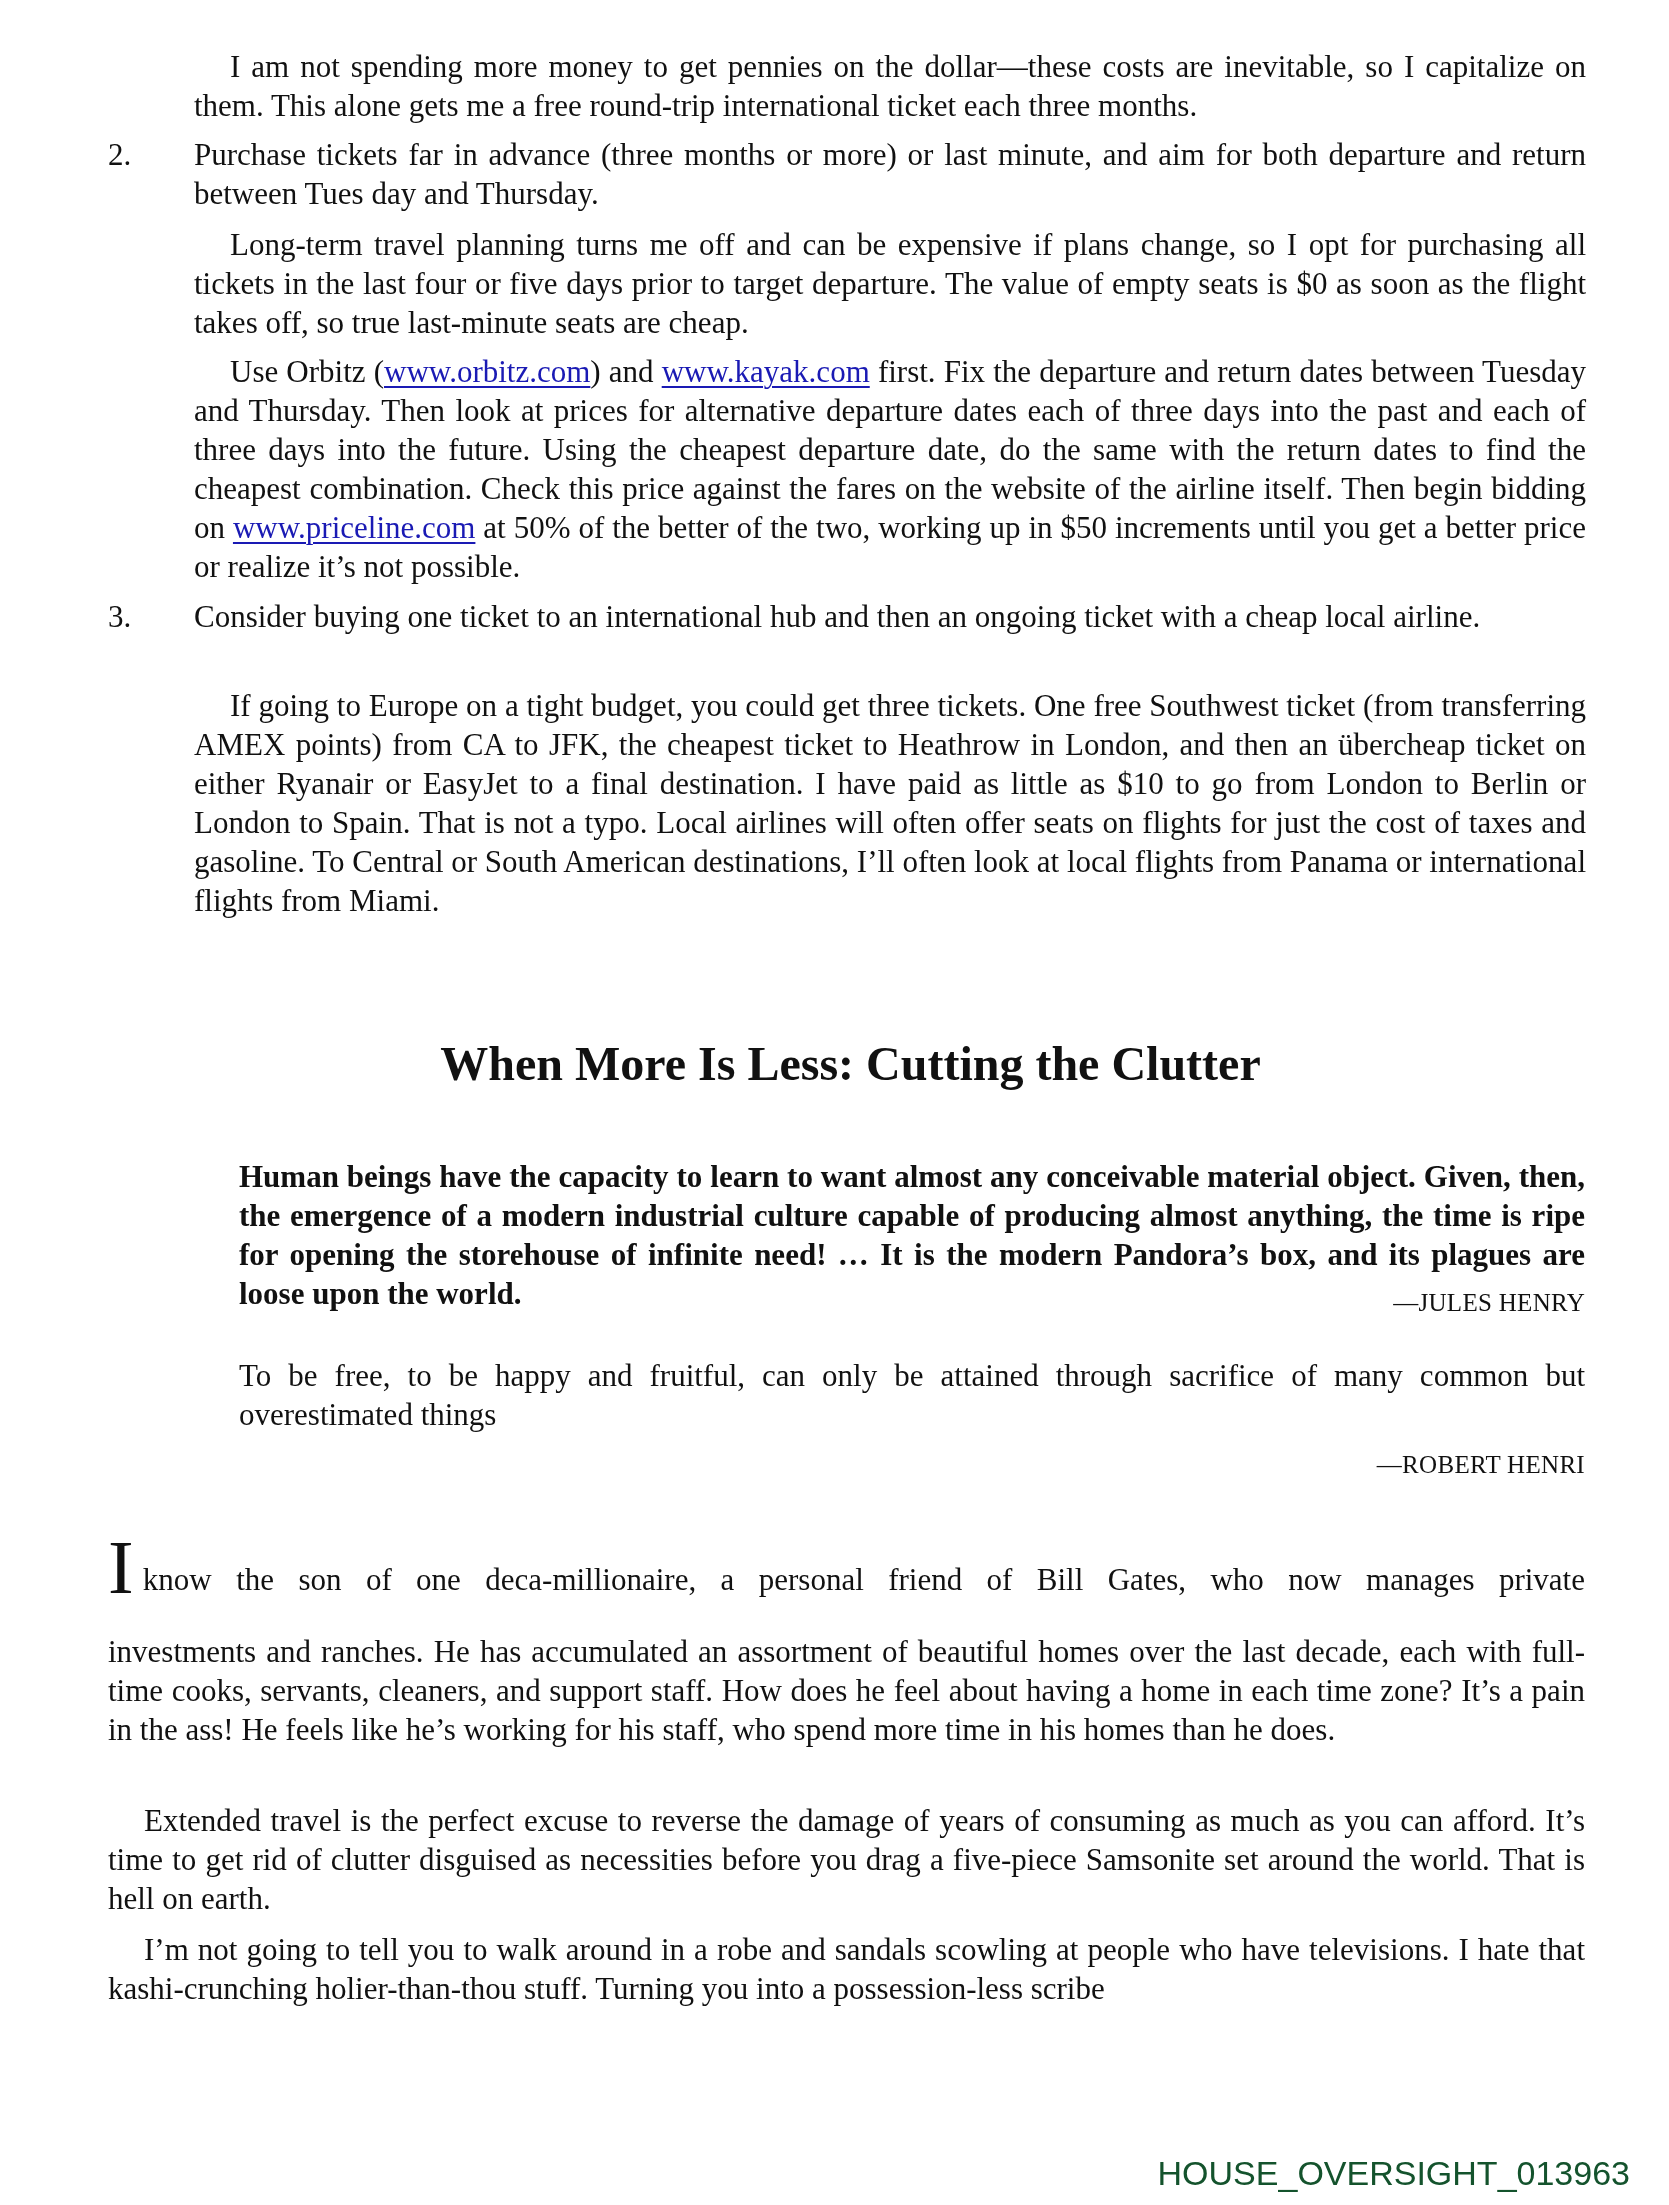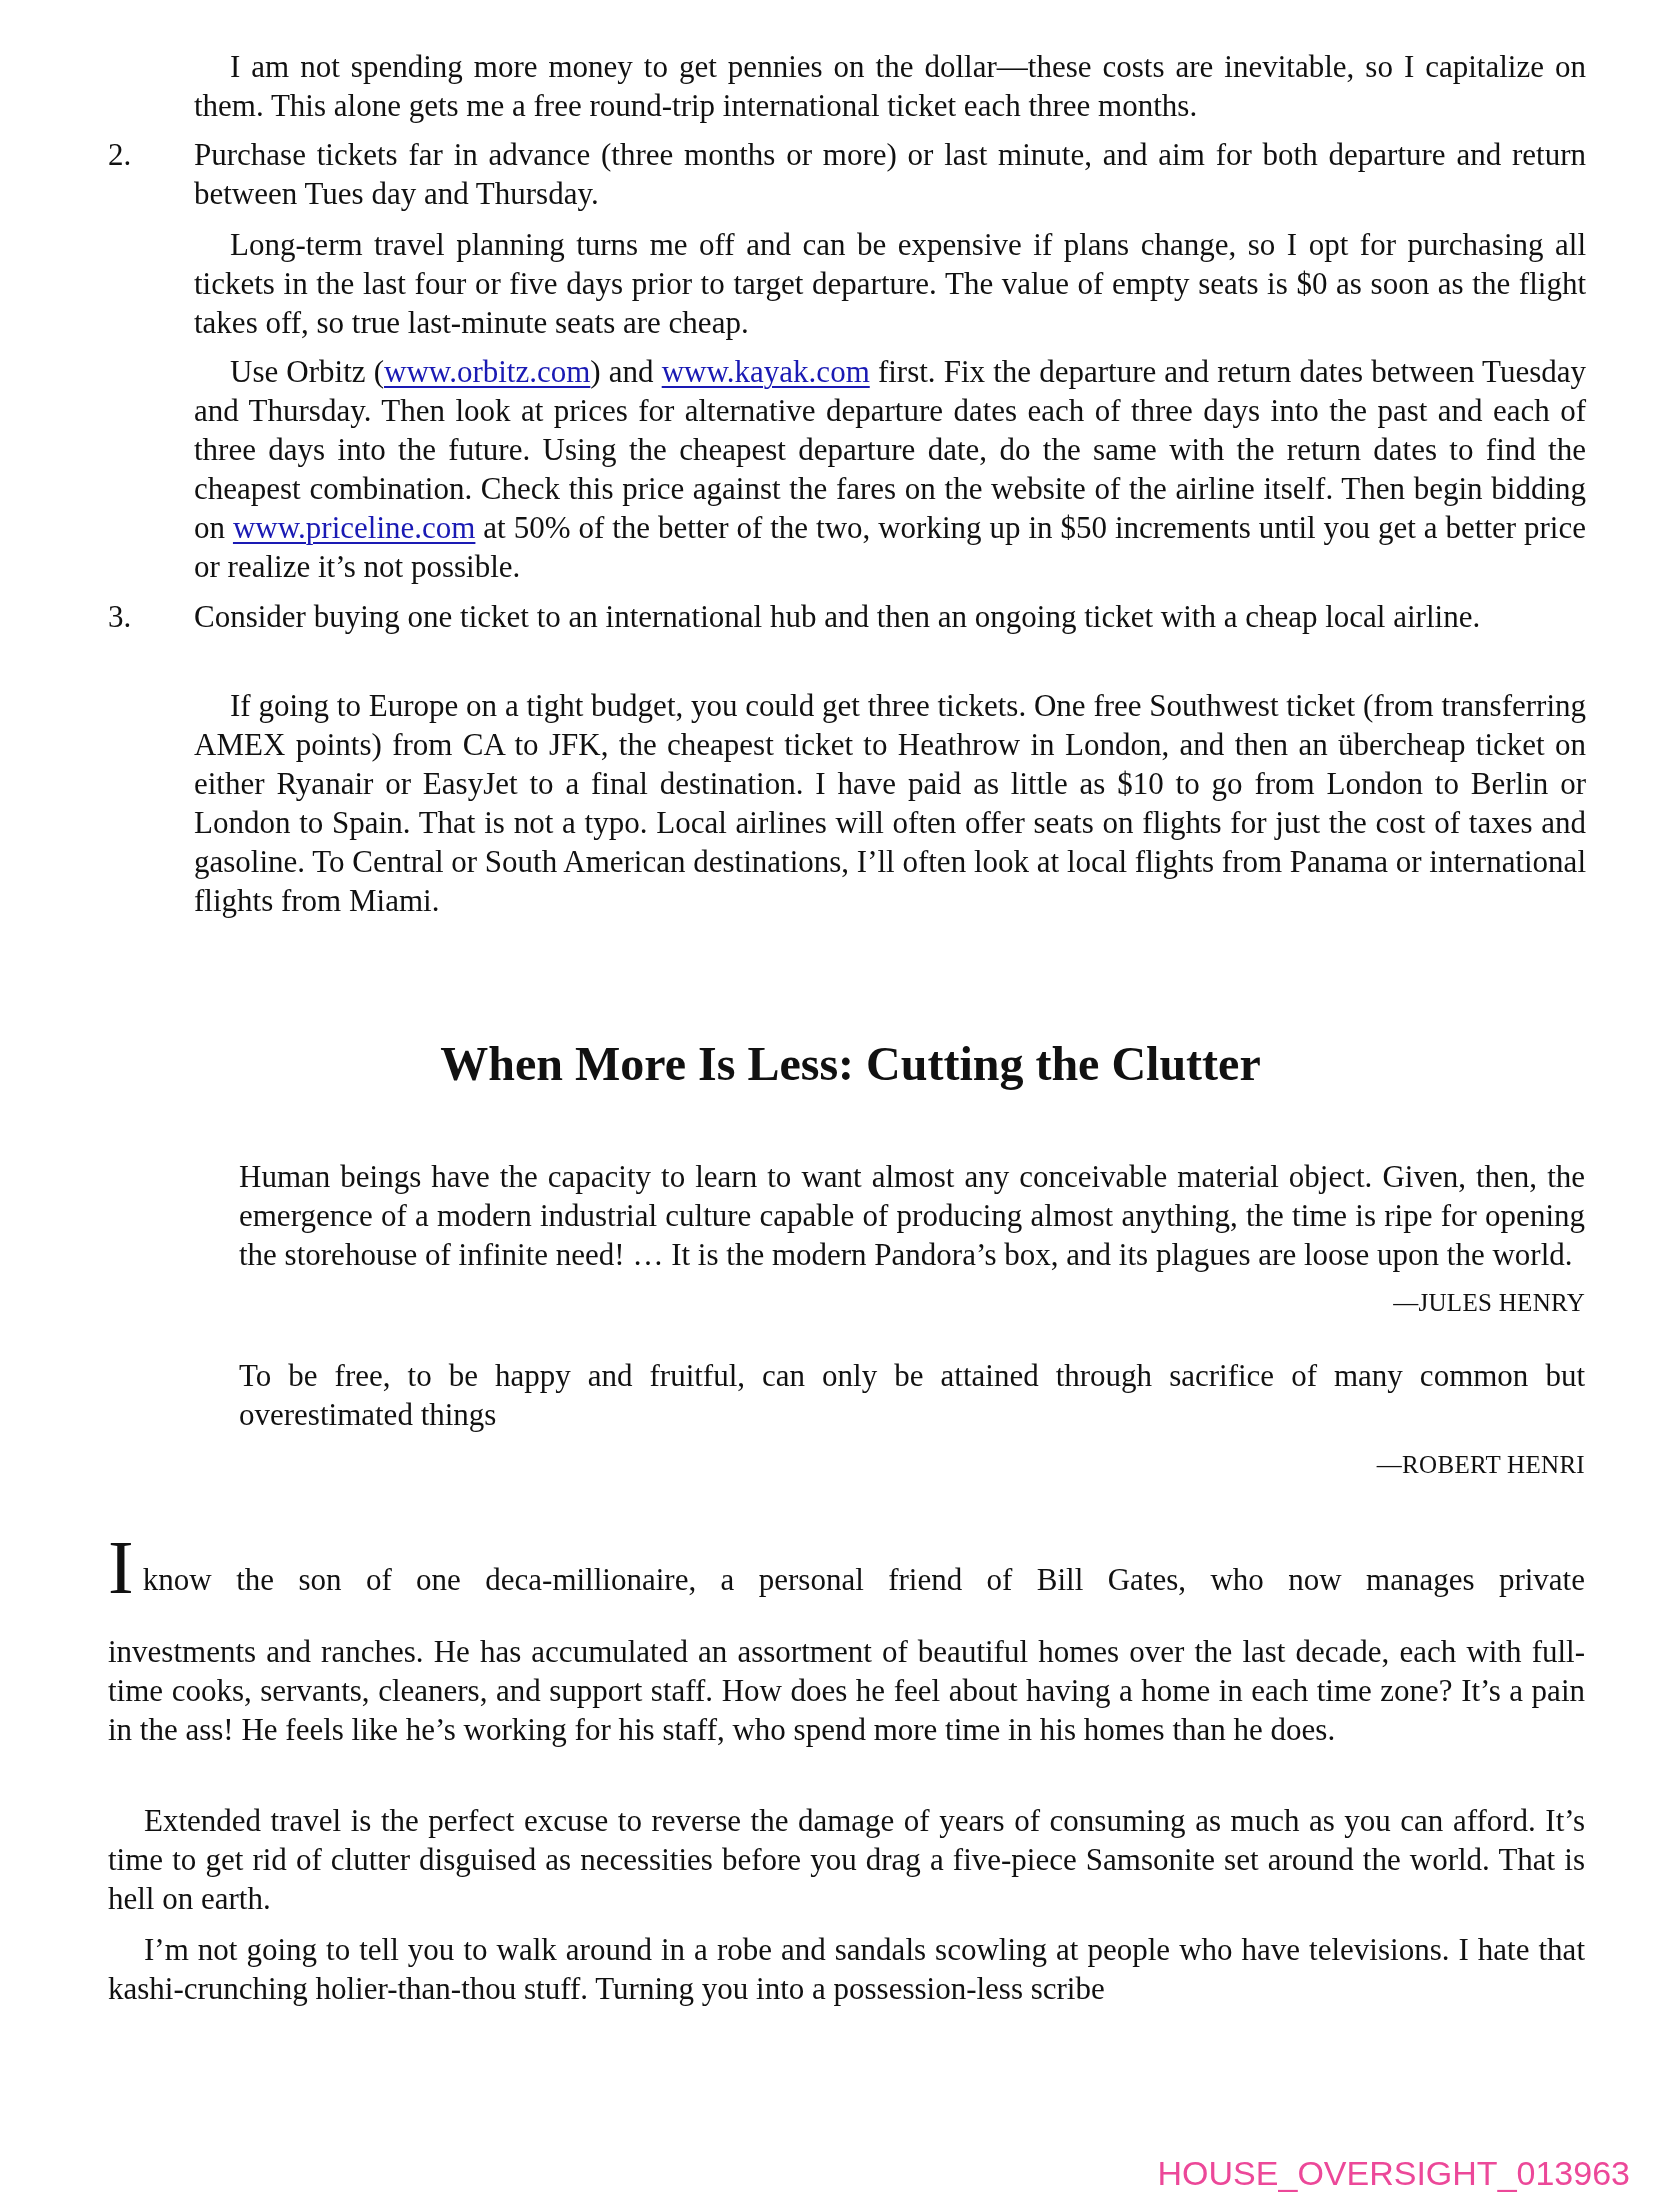--- a/index.html
+++ b/index.html
@@ -22,21 +22,21 @@
     position: absolute; left: 0; width: 1669px; top: 1018px;
     text-align: center; font-weight: bold; font-size: 48px; line-height: 59px; margin: 16px;
   }
   .attrib {
     position: absolute; right: 84px; font-size: 25px; line-height: 33px; letter-spacing: 0.3px;
   }
   .dropcap-line { position: absolute; left: 108px; top: 1535px; width: 1477px; font-size: 31px; line-height: 39px; text-align: justify; text-align-last: justify; }
   .dropcap { font-size: 77px; line-height: 65px; vertical-align: -2.6px; margin-right: 9.2px; }
   .footer-id {
     position: absolute; right: 39px; top: 2154px;
-    font-family: "Liberation Sans", "DejaVu Sans", sans-serif; font-size: 34px; line-height: 39px; color: #ec4899;
+    font-family: "Liberation Sans", "DejaVu Sans", sans-serif; font-size: 34px; line-height: 39px; color: #14532d;
   }
 </style>
 </head>
 <body>
 
 <div class="page">
 
   <p class="p indent" style="left:194px; top:47px; width:1392px;">I am not spending more money to get pennies on the dollar—these costs are inevitable, so I capitalize on them. This alone gets me a free round-trip international ticket each three months.</p>
 
   <span class="num" style="left:108px; top:135px;">2.</span>
@@ -46,21 +46,21 @@
 
   <p class="p indent" style="left:194px; top:352px; width:1392px;"><span>Use Orbitz (</span><a href="#" style="color: rgb(26, 26, 180);">www.orbitz.com</a><span>) and </span><a href="#" style="color: rgb(26, 26, 180);">www.kayak.com</a><span> first. Fix the departure and return dates between Tuesday and Thursday. Then look at prices for alternative departure dates each of three days into the past and each of three days into the future. Using the cheapest departure date, do the same with the return dates to find the cheapest combination. Check this price against the fares on the website of the airline itself. Then begin bidding on </span><a href="#" style="color: rgb(26, 26, 180);">www.priceline.com</a><span> at 50% of the better of the two, working up in $50 increments until you get a better price or realize it’s not possible.</span></p>
 
   <span class="num" style="left:108px; top:597px;">3.</span>
   <p class="p" style="left:194px; top:597px; width:1392px;">Consider buying one ticket to an international hub and then an ongoing ticket with a cheap local airline.</p>
 
   <p class="p indent" style="left:194px; top:686px; width:1392px;">If going to Europe on a tight budget, you could get three tickets. One free Southwest ticket (from transferring AMEX points) from CA to JFK, the cheapest ticket to Heathrow in London, and then an übercheap ticket on either Ryanair or EasyJet to a final destination. I have paid as little as $10 to go from London to Berlin or London to Spain. That is not a typo. Local airlines will often offer seats on flights for just the cost of taxes and gasoline. To Central or South American destinations, I’ll often look at local flights from Panama or international flights from Miami.</p>
 
   <h2 class="heading">When More Is Less: Cutting the Clutter</h2>
 
-  <p class="p" style="left:239px; top:1157px; width:1346px;">Human beings have the capacity to learn to want almost any conceivable material object. Given, then, the emergence of a modern industrial culture capable of producing almost anything, the time is ripe for opening the storehouse of infinite need! … It is the modern Pandora’s box, and its plagues are loose upon the world.</p>
+  <p class="p" style="left:239px; top:1157px; width:1346px;font-weight:bold;">Human beings have the capacity to learn to want almost any conceivable material object. Given, then, the emergence of a modern industrial culture capable of producing almost anything, the time is ripe for opening the storehouse of infinite need! … It is the modern Pandora’s box, and its plagues are loose upon the world.</p>
   <span class="attrib" style="top:1286px;">—JULES HENRY</span>
 
   <p class="p" style="left:239px; top:1356px; width:1346px;">To be free, to be happy and fruitful, can only be attained through sacrifice of many common but overestimated things</p>
   <span class="attrib" style="top:1448px;">—ROBERT HENRI</span>
 
   <div class="dropcap-line"><span class="dropcap">I</span><span>know the son of one deca-millionaire, a personal friend of Bill Gates, who now manages private</span></div>
 
   <p class="p" style="left:108px; top:1632px; width:1477px;">investments and ranches. He has accumulated an assortment of beautiful homes over the last decade, each with full-time cooks, servants, cleaners, and support staff. How does he feel about having a home in each time zone? It’s a pain in the ass! He feels like he’s working for his staff, who spend more time in his homes than he does.</p>
 
   <p class="p indent" style="left:108px; top:1930px; width:1477px;">I’m not going to tell you to walk around in a robe and sandals scowling at people who have televisions. I hate that kashi-crunching holier-than-thou stuff. Turning you into a possession-less scribe</p>

